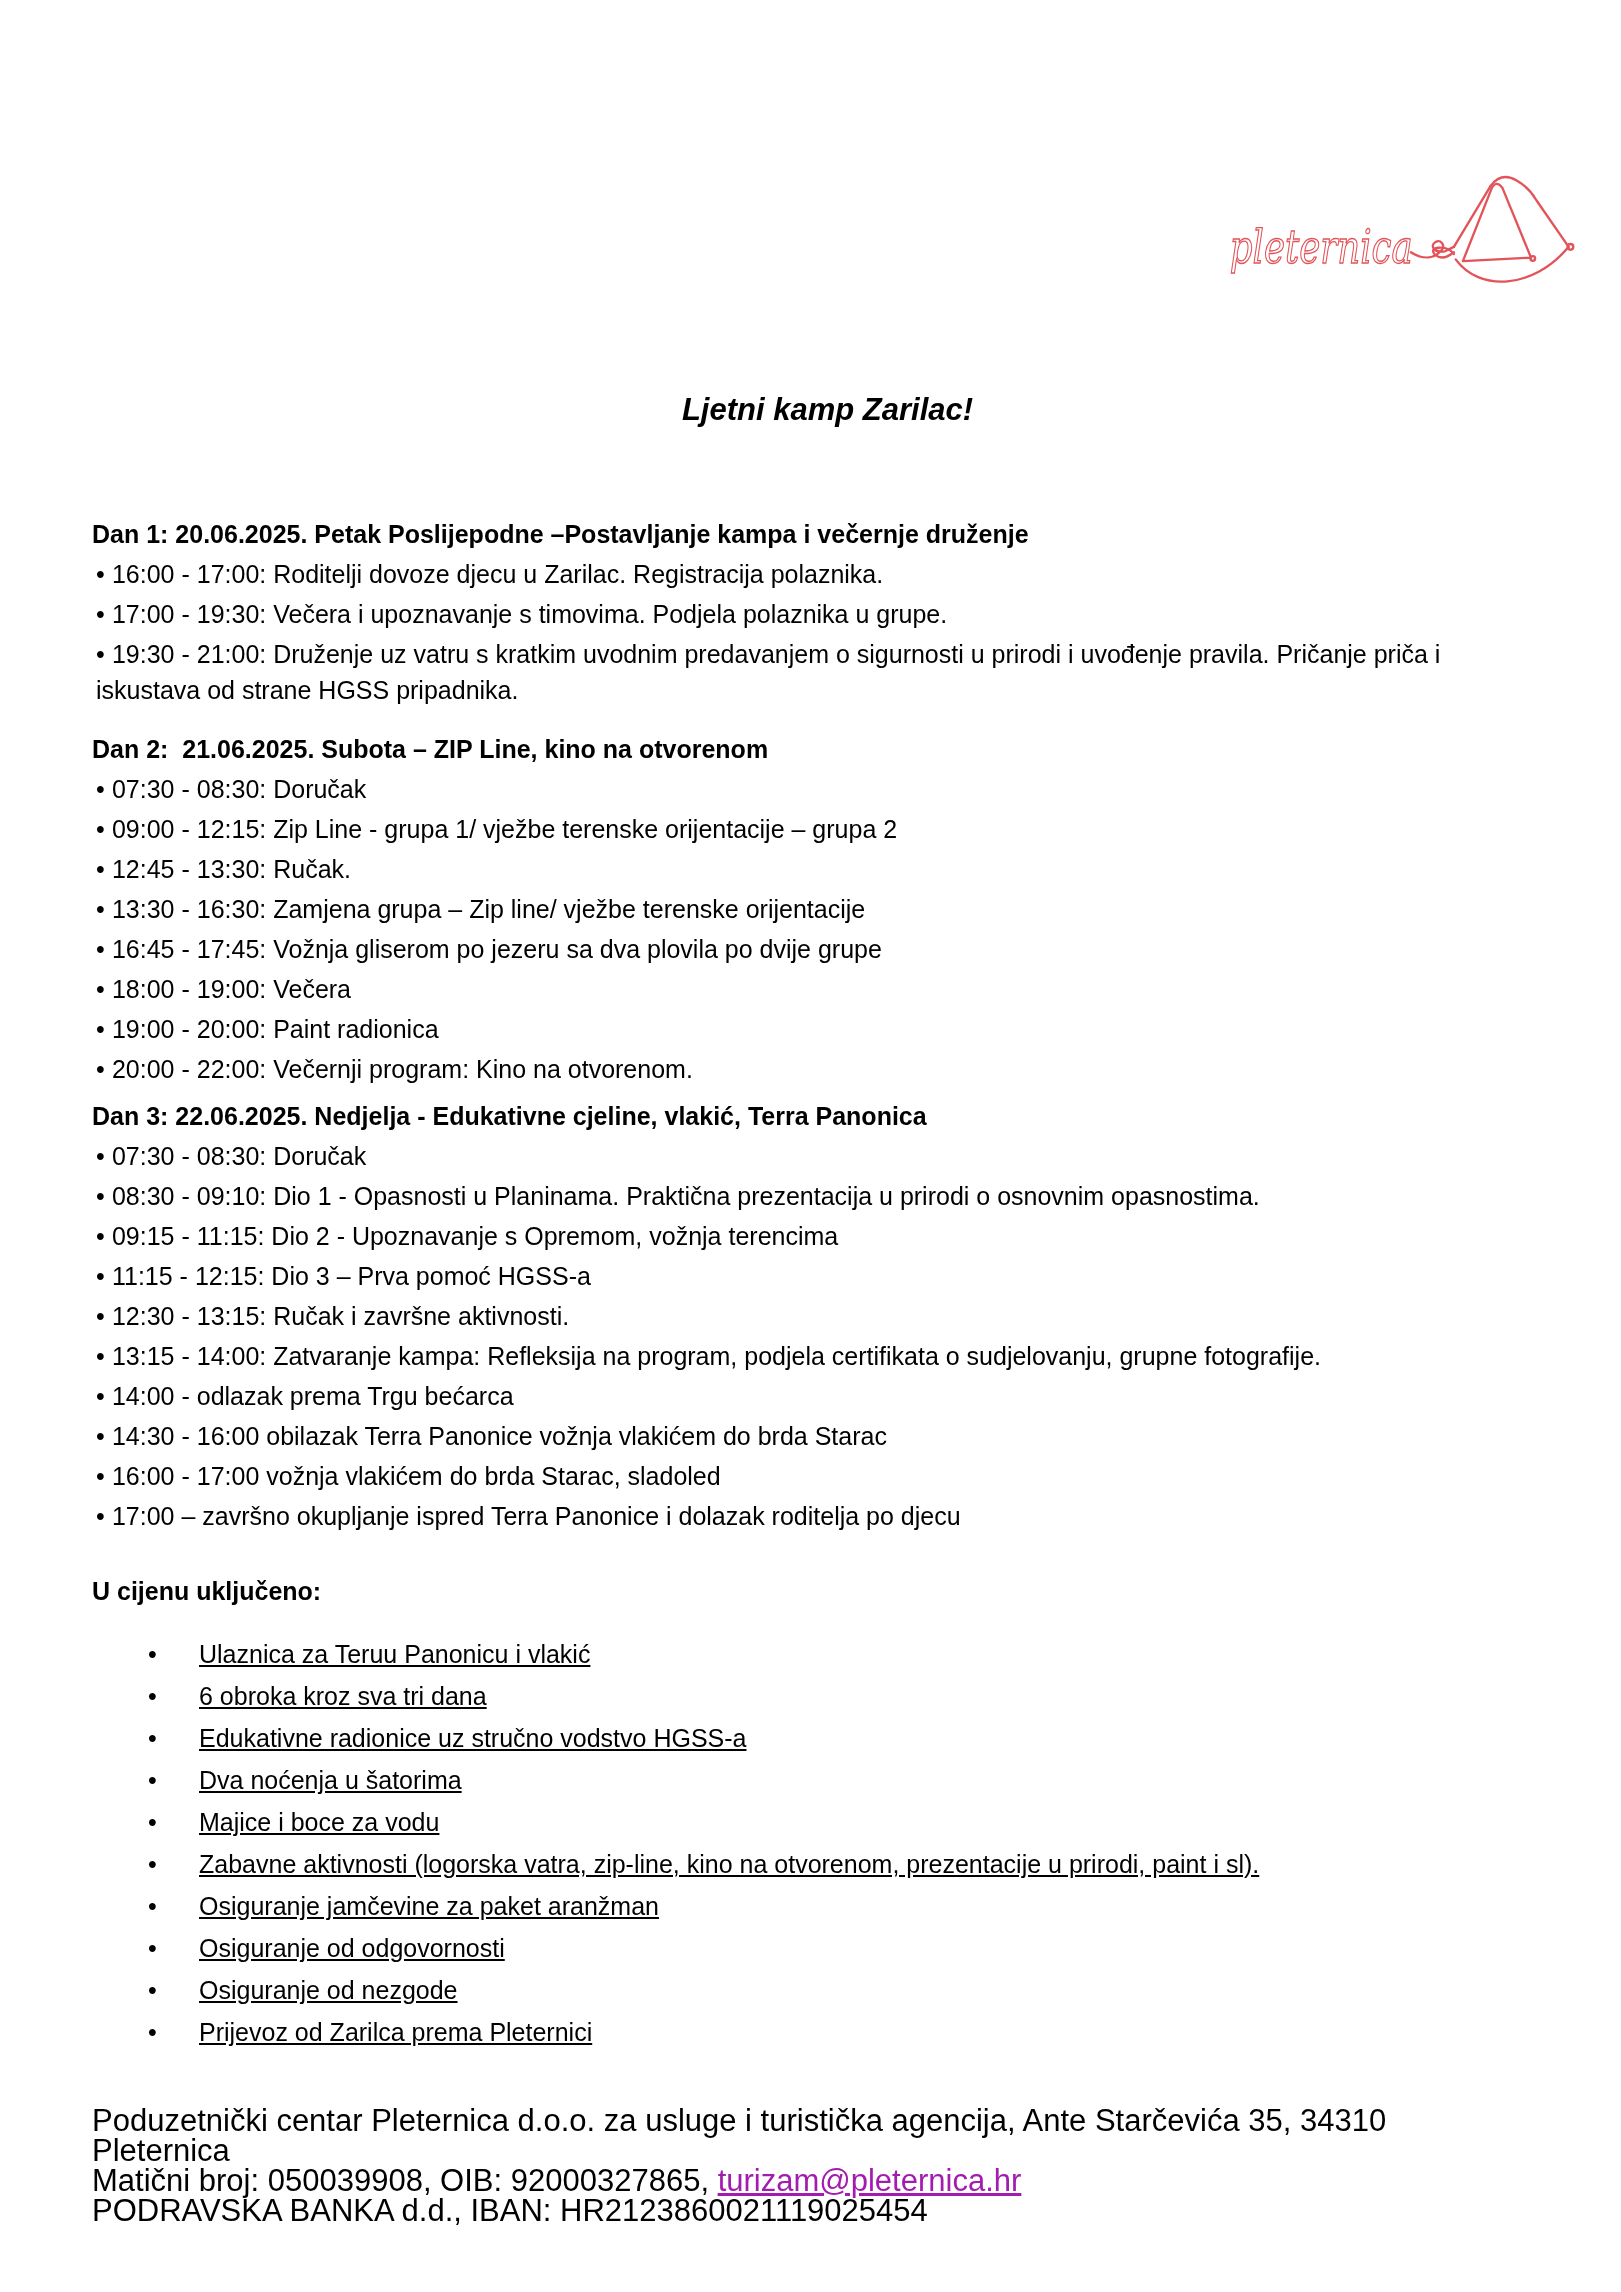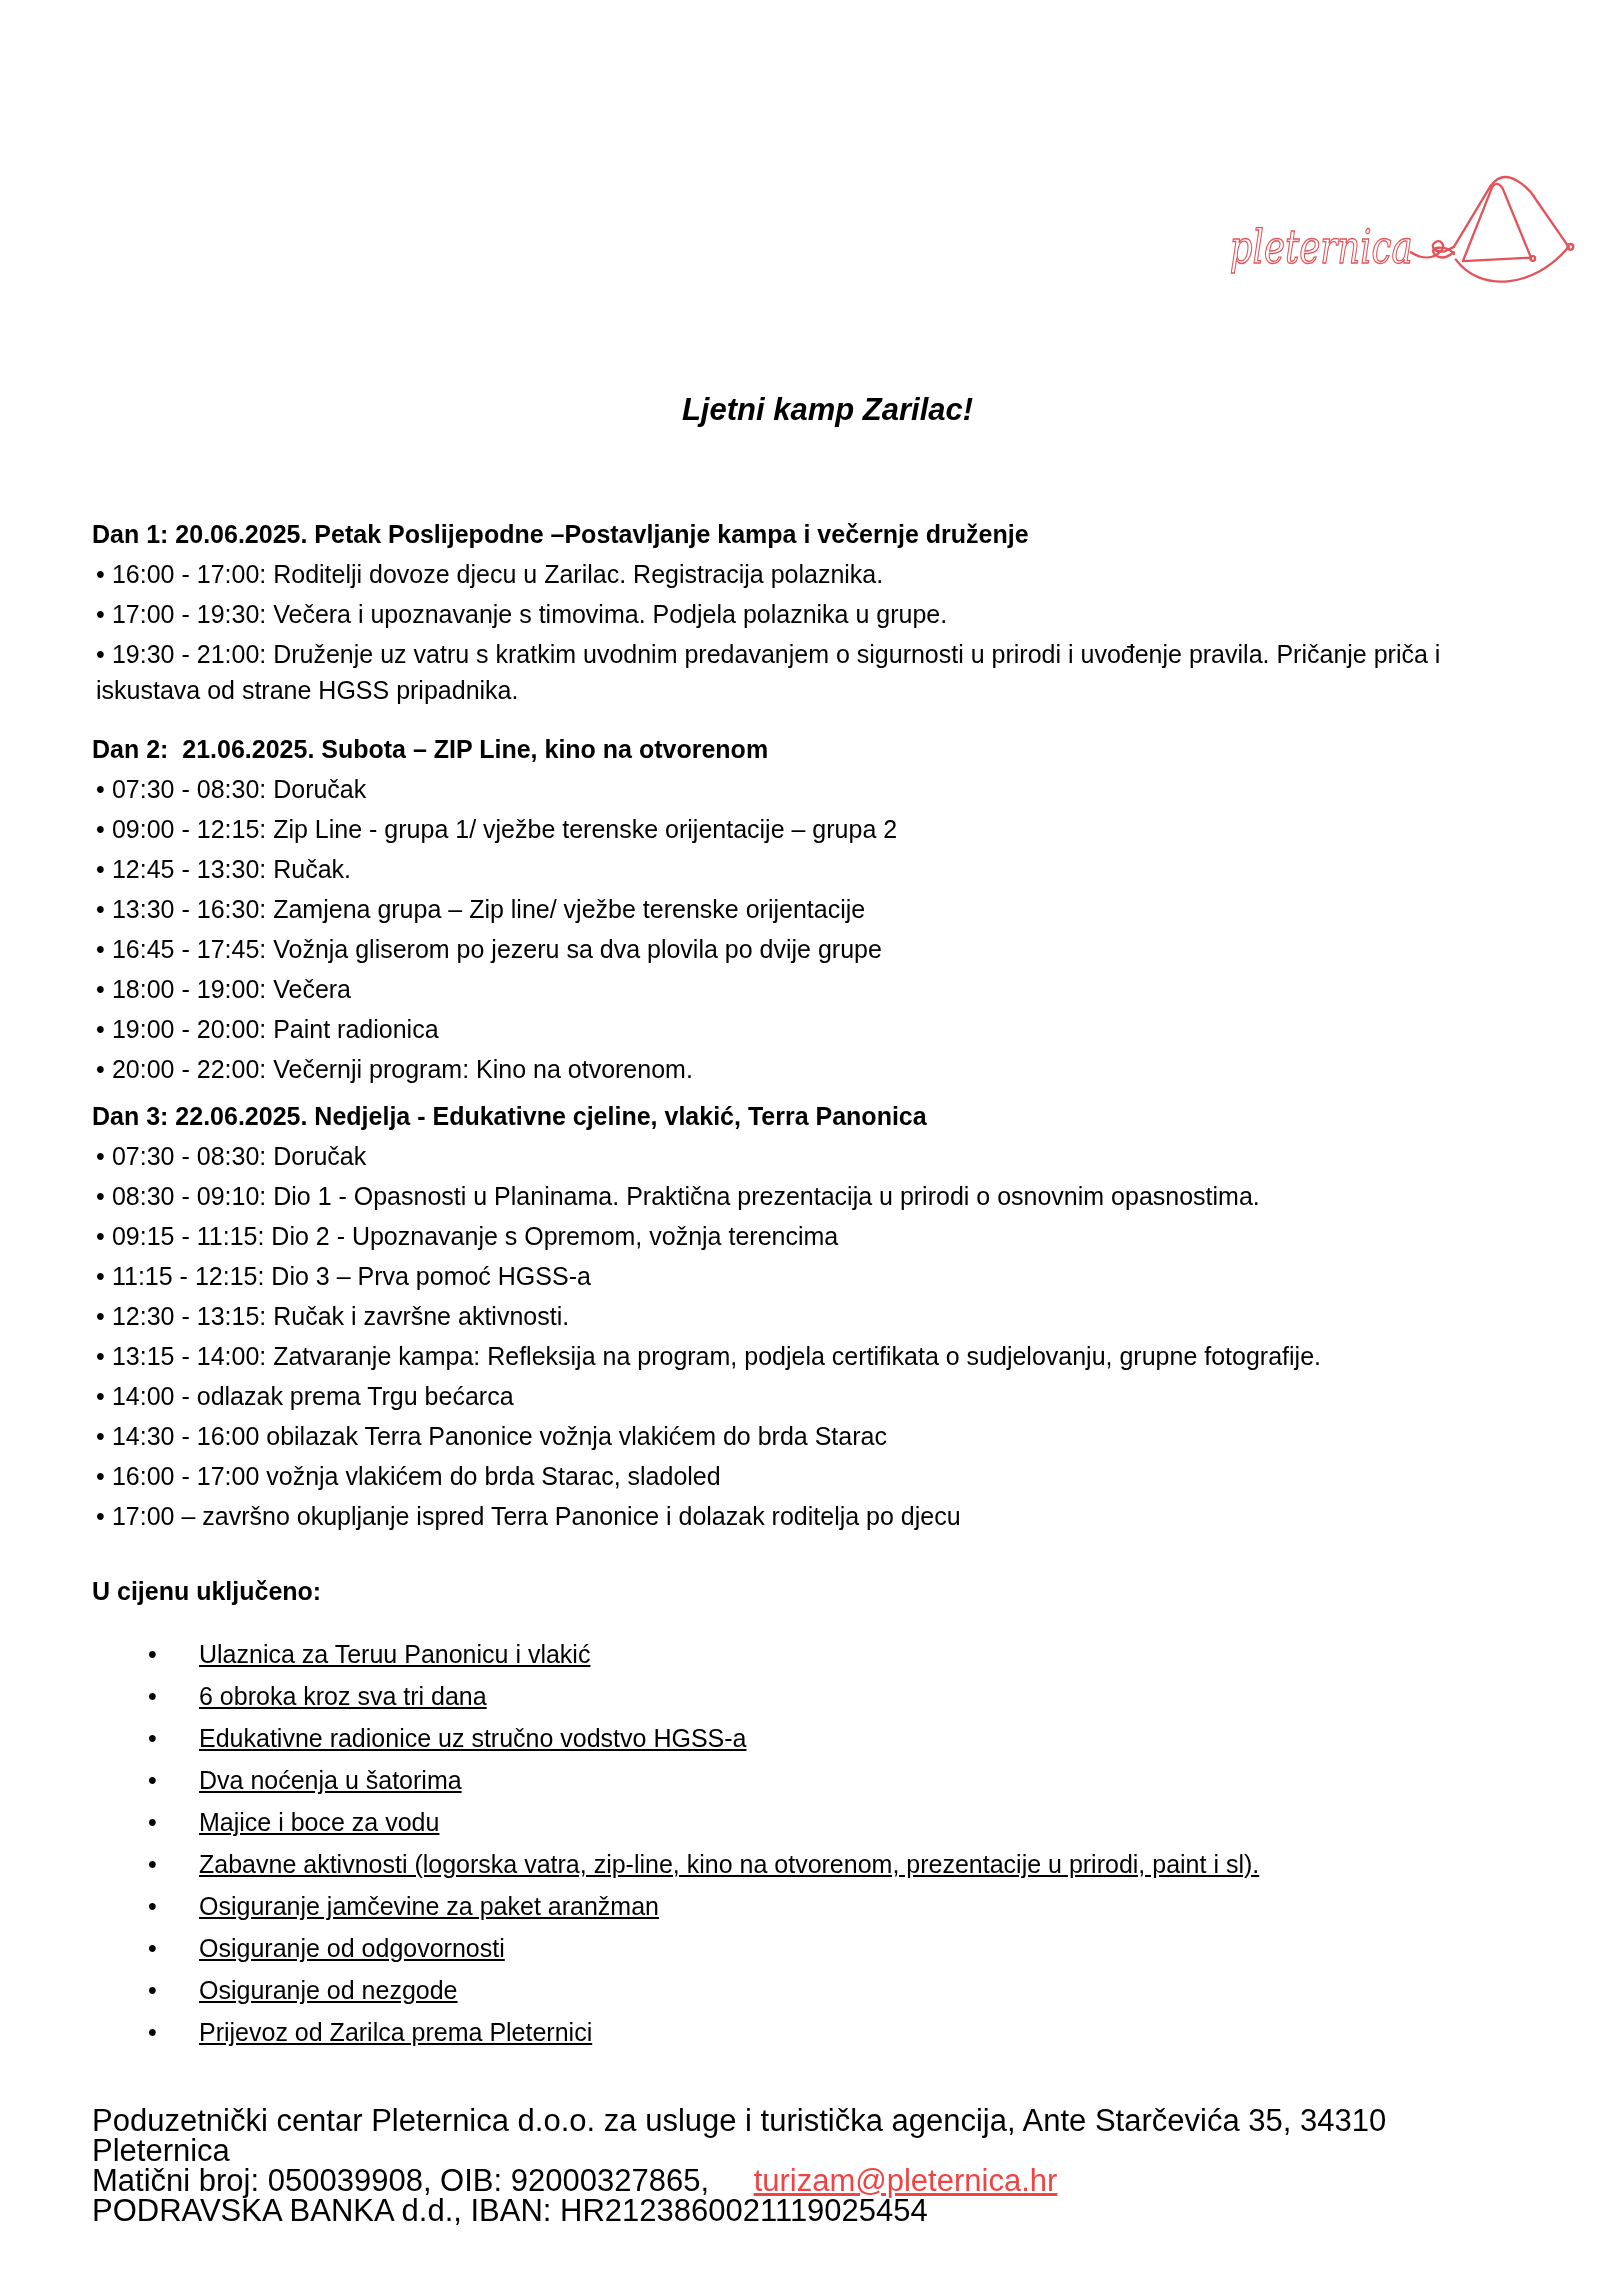--- a/index.html
+++ b/index.html
@@ -130,18 +130,18 @@
         <p class="inc-item">Zabavne aktivnosti (logorska vatra, zip-line, kino na otvorenom, prezentacije u prirodi, paint i sl).</p>
         <p class="inc-item">Osiguranje jamčevine za paket aranžman</p>
         <p class="inc-item">Osiguranje od odgovornosti</p>
         <p class="inc-item">Osiguranje od nezgode</p>
         <p class="inc-item">Prijevoz od Zarilca prema Pleternici</p>
       </div>
   </section>
 
   <footer style="top:2106px">
     <p>Poduzetnički centar Pleternica d.o.o. za usluge i turistička agencija, Ante Starčevića 35, 34310 Pleternica</p>
-    <p><span>Matični broj: 050039908, OIB: 92000327865, </span><a href="#" class="email" id="email-link" style="color: #ef4444; margin-left: 36px;">turizam@pleternica.hr</a></p>
+    <p><span>Matični broj: 050039908, OIB: 92000327865, </span><a href="#" class="email" id="email-link" style="color: #a21caf;">turizam@pleternica.hr</a></p>
     <p>PODRAVSKA BANKA d.d., IBAN: HR2123860021119025454</p>
   </footer>
 
 </div>
 
 
 </body></html>

